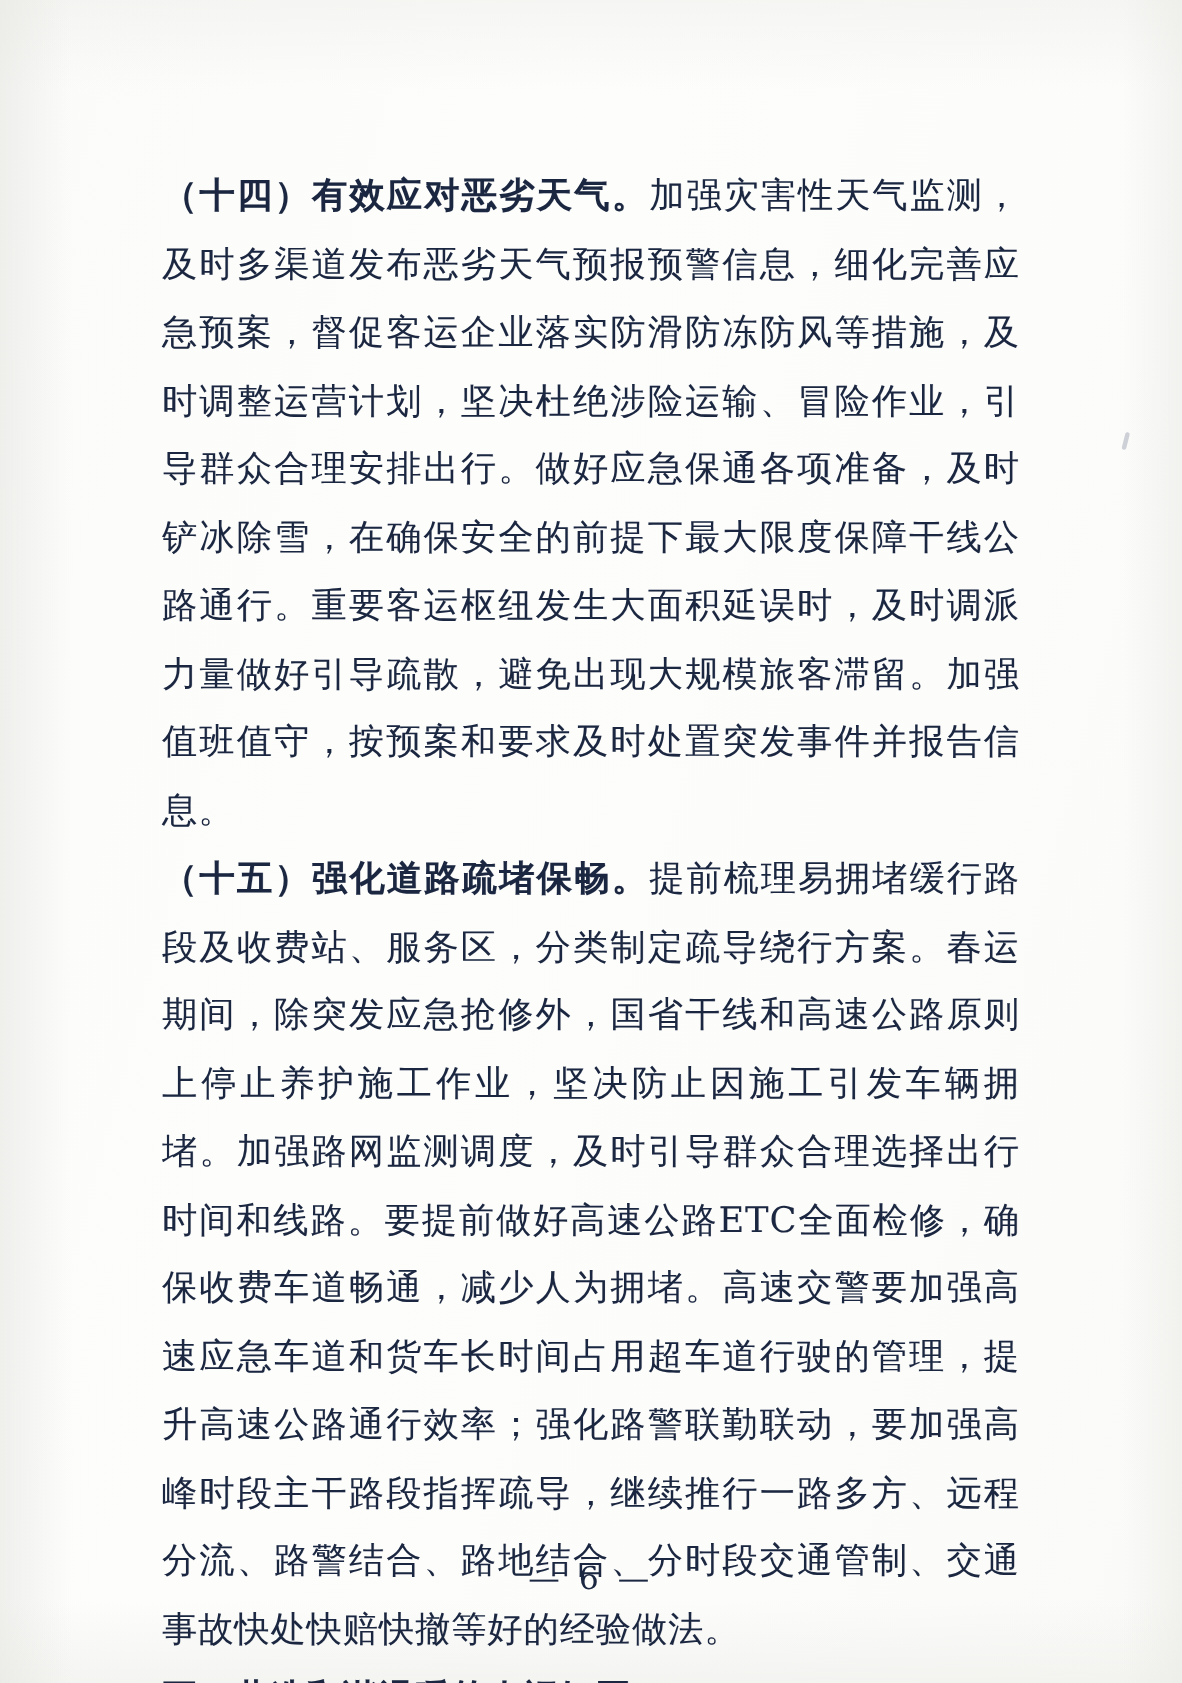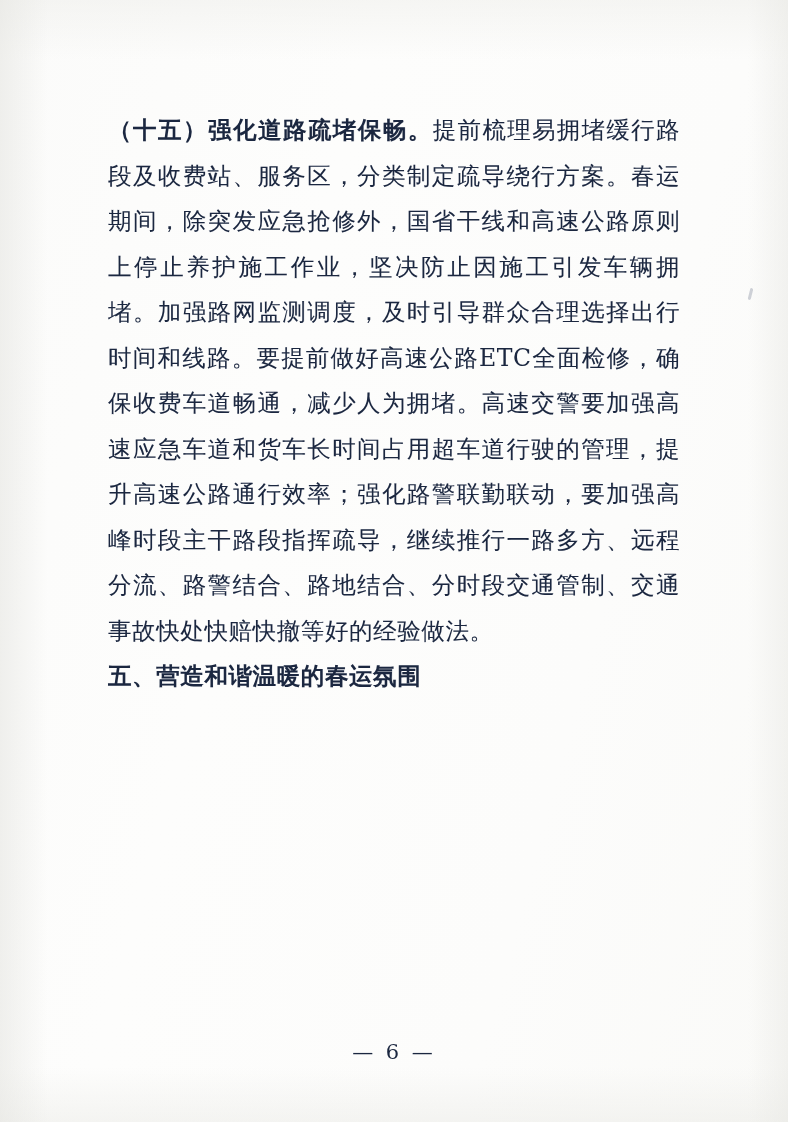--- a/index.html
+++ b/index.html
@@ -92,20 +92,21 @@
 </style>
 </head>
 <body>
 
 <div class="page">
 
   <div class="mark"></div>
 
   <div class="content">
 
+    <p class="para indent"><span class="lead">（十四）有效应对恶劣天气。</span><span>加强灾害性天气监测，及时多渠道发布恶劣天气预报预警信息，细化完善应急预案，督促客运企业落实防滑防冻防风等措施，及时调整运营计划，坚决杜绝涉险运输、冒险作业，引导群众合理安排出行。做好应急保通各项准备，及时铲冰除雪，在确保安全的前提下最大限度保障干线公路通行。重要客运枢纽发生大面积延误时，及时调派力量做好引导疏散，避免出现大规模旅客滞留。加强值班值守，按预案和要求及时处置突发事件并报告信息。</span></p>
 
     <p class="para indent"><span class="lead">（十五）强化道路疏堵保畅。</span><span>提前梳理易拥堵缓行路段及收费站、服务区，分类制定疏导绕行方案。春运期间，除突发应急抢修外，国省干线和高速公路原则上停止养护施工作业，坚决防止因施工引发车辆拥堵。加强路网监测调度，及时引导群众合理选择出行时间和线路。要提前做好高速公路ETC全面检修，确保收费车道畅通，减少人为拥堵。高速交警要加强高速应急车道和货车长时间占用超车道行驶的管理，提升高速公路通行效率；强化路警联勤联动，要加强高峰时段主干路段指挥疏导，继续推行一路多方、远程分流、路警结合、路地结合、分时段交通管制、交通事故快处快赔快撤等好的经验做法。</span></p>
 
     <p class="para indent heading">五、营造和谐温暖的春运氛围</p>
 
   </div>
 
   <div class="pagenum">— 6 —</div>
 
 </div>

